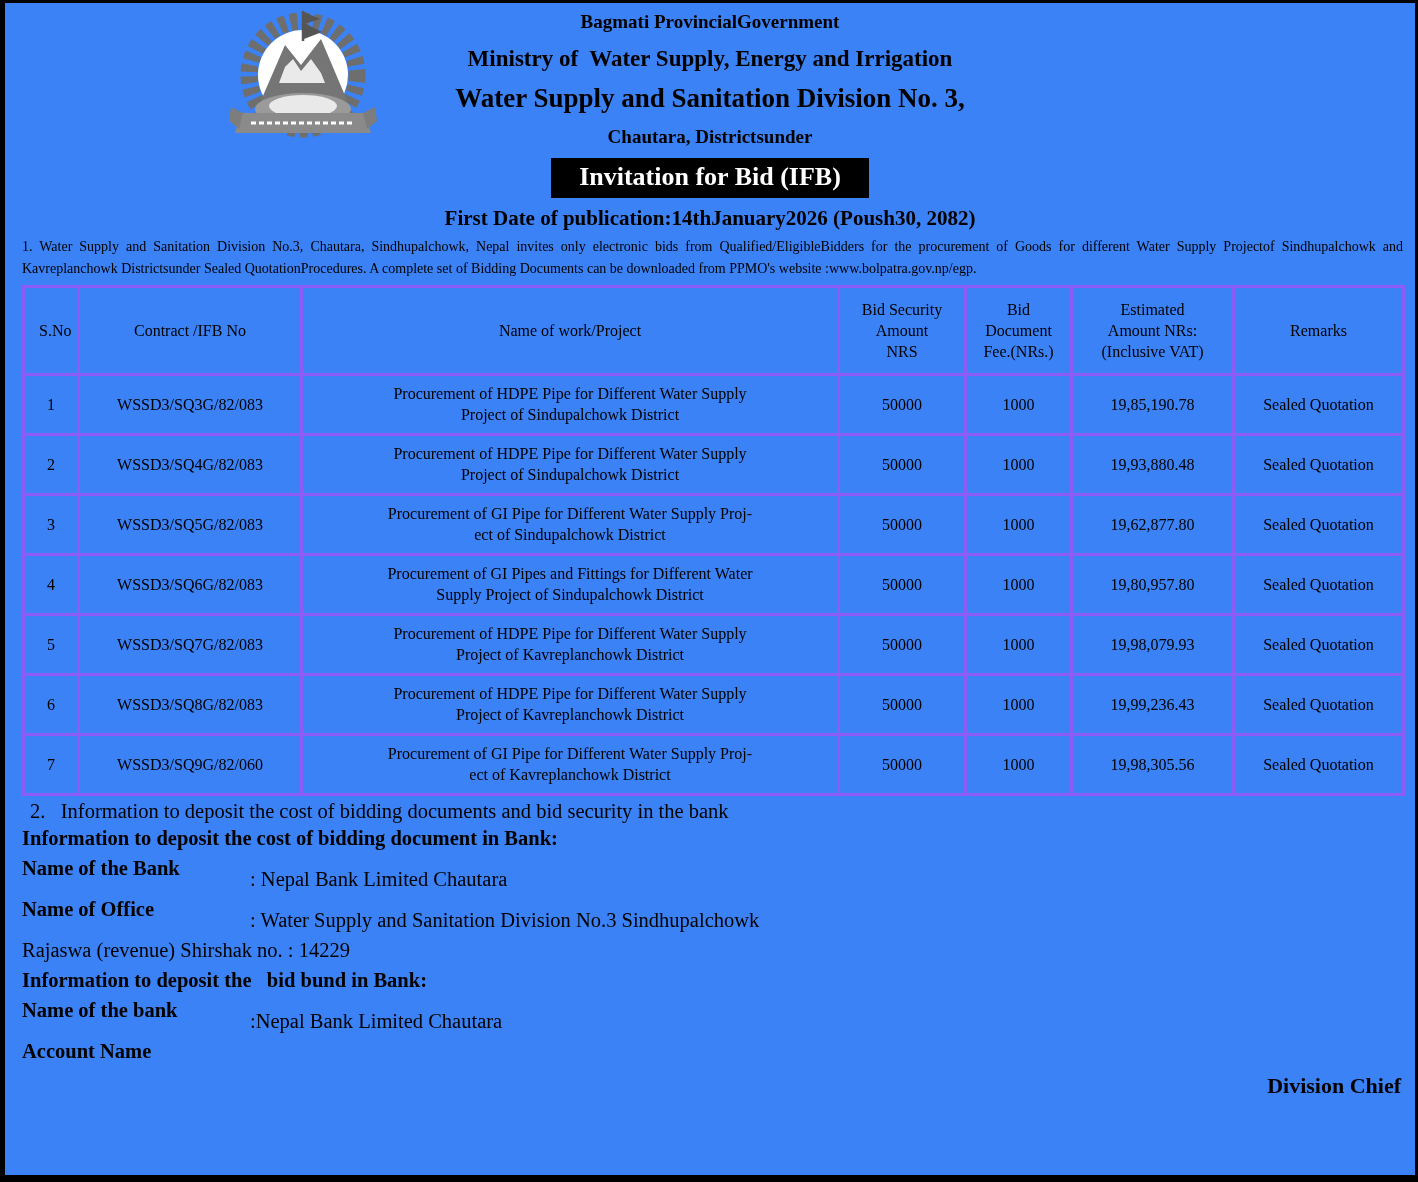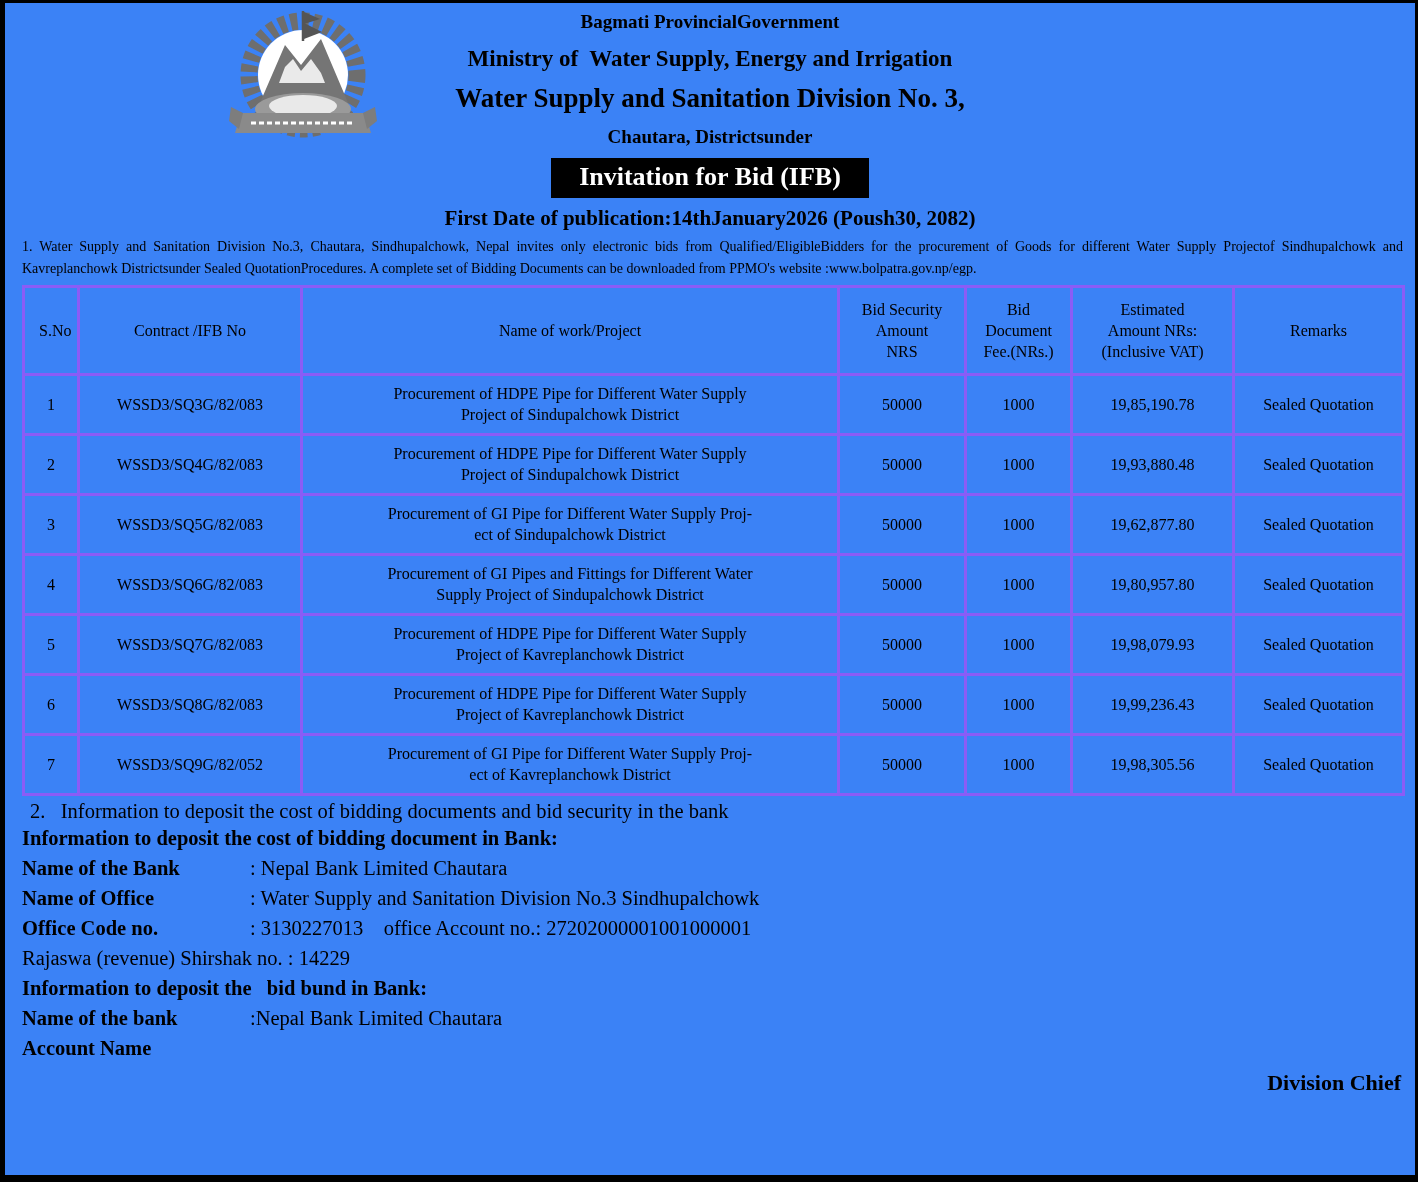--- a/index.html
+++ b/index.html
@@ -38,21 +38,21 @@
     font-size:16px; font-weight:normal; padding:2px 14px;
     white-space:pre-line; line-height:1.32; overflow:hidden;
   }
   table.ifb th { height:88px; }
   table.ifb td { height:60px; }
   .info { margin-left:17px; font-size:20.5px; margin-top:4px; }
   .item2 { white-space:pre-wrap; padding-left:8px; margin:4px 0 3px 0; }
   .sec-head { font-weight:bold; white-space:pre-wrap; margin:4px 0 4px 0; }
   .kv { display:flex; margin:7px 0; }
   .kv .k { font-weight:bold; width:228px; flex:none; }
-  .kv .v { white-space:pre-wrap; }
+  .kv .v { white-space:pre-wrap;margin-top:11px; }
   .rajaswa { margin:7px 0; }
   .rajaswa .k { font-weight:normal; }
   .rajaswa .v { white-space:pre-wrap; }
   .signature { text-align:right; font-weight:bold; font-size:22px; margin:10px 14px 0 0;padding-left:12px; }
 </style>
 </head>
 <body>
 
 <div class="page">
 
@@ -168,21 +168,21 @@
         <td>WSSD3/SQ8G/82/083</td>
         <td>Procurement of HDPE Pipe for Different Water Supply
 Project of Kavreplanchowk District</td>
         <td>50000</td>
         <td>1000</td>
         <td>19,99,236.43</td>
         <td>Sealed Quotation</td>
       </tr>
       <tr>
         <td>7</td>
-        <td>WSSD3/SQ9G/82/052</td>
+        <td>WSSD3/SQ9G/82/060</td>
         <td>Procurement of GI Pipe for Different Water Supply Proj-
 ect of Kavreplanchowk District</td>
         <td>50000</td>
         <td>1000</td>
         <td>19,98,305.56</td>
         <td>Sealed Quotation</td>
       </tr>
     </tbody>
   </table>
 
@@ -191,24 +191,20 @@
     <div class="sec-head">Information to deposit the cost of bidding document in Bank:</div>
 
     <div class="kv">
       <span class="k">Name of the Bank</span>
       <span class="v">: Nepal Bank Limited Chautara</span>
     </div>
     <div class="kv">
       <span class="k">Name of Office</span>
       <span class="v">: Water Supply and Sanitation Division No.3 Sindhupalchowk</span>
     </div>
-    <div class="kv">
-      <span class="k">Office Code no.</span>
-      <span class="v">: 3130227013    office Account no.: 27202000001001000001</span>
-    </div>
 
     <div class="rajaswa">
       <span class="k">Rajaswa (revenue) Shirshak no. :</span><span class="v"> 14229</span>
     </div>
 
     <div class="sec-head">Information to deposit the   bid bund in Bank:</div>
 
     <div class="kv">
       <span class="k">Name of the bank</span>
       <span class="v">:Nepal Bank Limited Chautara</span>

